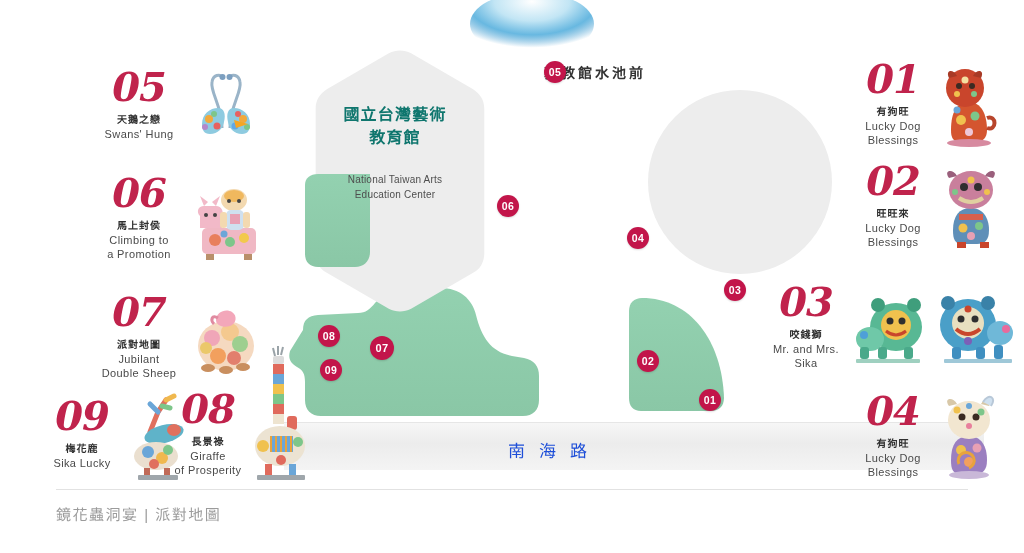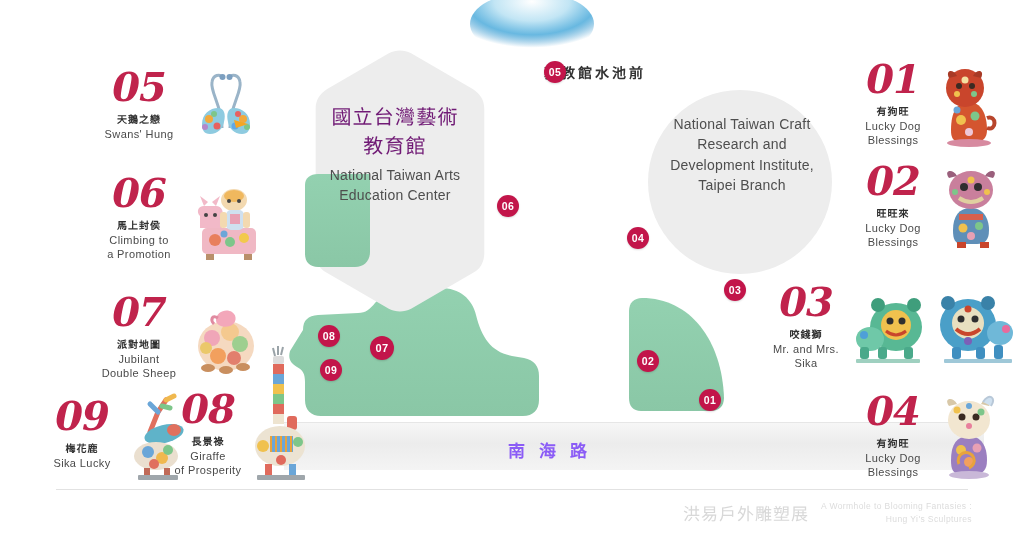--- a/index.html
+++ b/index.html
@@ -70,32 +70,32 @@
   .poi-label {
     position: absolute;
     display: flex; align-items: center; gap: 8px;
   }
   .poi-label .poi-txt {
     font-size: 14px; font-weight: 700; color: #333;
     letter-spacing: 3px; white-space: nowrap;
   }
 
   .venue-cn {
-    font-size: 20px; font-weight: 400; color: #701a75;
+    font-size: 16px; font-weight: 700; color: #0f766e;
     line-height: 1.45; letter-spacing: 1.2px; white-space: pre-line;
   }
   .venue-en {
-    font-size: 14px; color: #4e4e4e; line-height: 1.45;
-    letter-spacing: .2px; margin-top: 4px; white-space: pre-line;
+    font-size: 10px; color: #4e4e4e; line-height: 1.45;
+    letter-spacing: .2px; margin-top: 24px; white-space: pre-line;
   }
   .venue-block { position: absolute; text-align: center; }
 
   .road-name {
     position: absolute;
-    font-size: 17px; font-weight: 700; color: #8b5cf6;
+    font-size: 17px; font-weight: 400; color: #1d4ed8;
     letter-spacing: 14px;
   }
 
   
   #footer-rule {
     position: absolute; left: 56px; top: 489px;
     width: 912px; height: 1px; background: #e2e2e2;
   }
   #footer-left {
     position: absolute; left: 56px; top: 503px;
@@ -210,24 +210,20 @@
   </svg>
 
   <div class="venue-block" style="left:305px; top:103px; width:180px;">
     <div class="venue-cn">國立台灣藝術
 教育館</div>
     <div class="venue-en">National Taiwan Arts
 Education Center</div>
   </div>
 
   <div class="venue-block" style="left:648px; top:110px; width:188px;">
-    <div class="venue-en">National Taiwan Craft
-Research and
-Development Institute,
-Taipei Branch</div>
   </div>
 
   <div class="poi-label" style="left:544px; top:62px;">
     <div class="badge sm">05</div>
     <div class="poi-txt">藝教館水池前</div>
   </div>
 
   <div class="badge sm" style="left:497px; top:195px;">06</div>
   <div class="badge sm" style="left:627px; top:227px;">04</div>
   <div class="badge sm" style="left:724px; top:279px;">03</div>
@@ -509,19 +505,15 @@
         <circle cx="30" cy="60" r="5" fill="#f0c14e"></circle>
         <circle cx="46" cy="58" r="4.5" fill="#e8a0b4"></circle>
         <circle cx="38" cy="72" r="5" fill="#f2a05e"></circle>
         <path d="M28,74 a8,8 0 1,1 10,4" fill="none" stroke="#e8a33c" stroke-width="3"></path>
         <ellipse cx="38" cy="85" rx="20" ry="4" fill="#c9b8d8"></ellipse>
       </svg>
     </div>
   </div>
 
   <div id="footer-rule"></div>
-  <div id="footer-right">
-    <div id="footer-cn">洪易戶外雕塑展</div>
-    <div id="footer-en">A Wormhole to Blooming Fantasies :
-Hung Yi's Sculptures</div>
-  </div>
+  <div id="footer-left">鏡花蟲洞宴 | 派對地圖</div>
 
 </div>
 
 </body></html>

